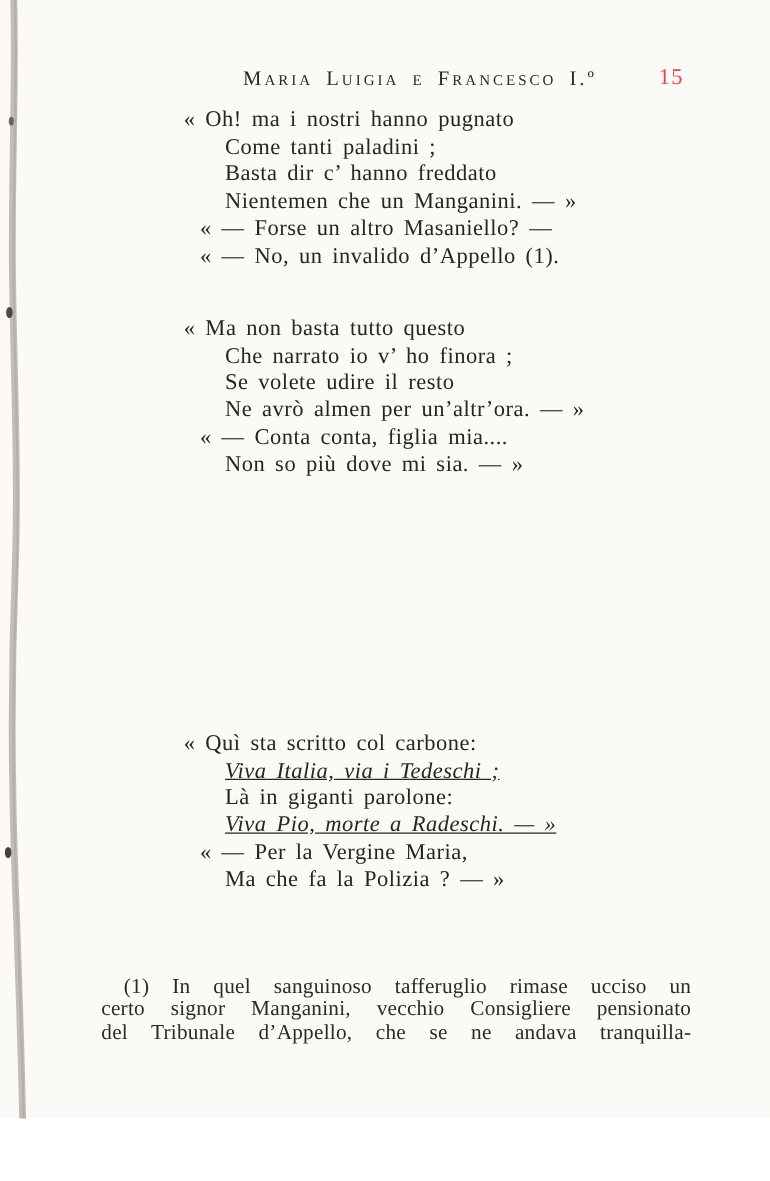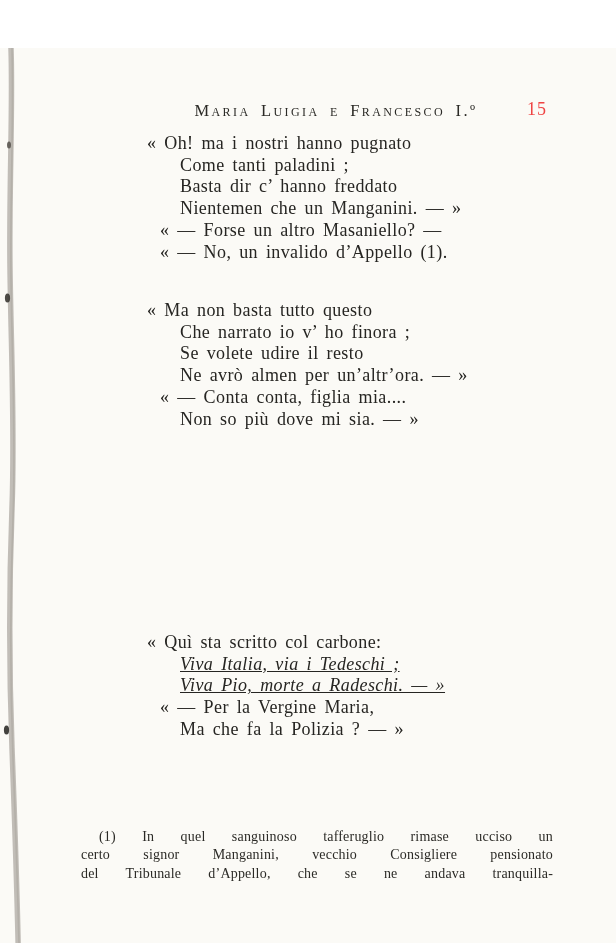--- a/index.html
+++ b/index.html
@@ -5,21 +5,20 @@
   html, body { margin: 0; padding: 0; background: #ffffff; }
   .page {
     position: relative;
     width: 616px;
     height: 895px;
     background: #fbfaf6;
     overflow: hidden;
     font-family: "Liberation Serif", serif;
     color: #29282
 4;
-    margin-top: 48px;
   }
   
   .running-header-title {
     position: absolute;
     left: 336px;
     top: 53px;
     transform: translateX(-50%);
     font-variant: small-caps;
     font-size: 16.5px;
     letter-spacing: 2.4px;
@@ -53,21 +52,21 @@
   .poem-line { white-space: nowrap; }
   .hang-full { text-indent: -33px; }
   .hang-part { text-indent: -20px; }
   .italic { font-style: italic; text-decoration: underline; }
   
   .footnote {
     position: absolute;
     left: 81px;
     top: 780px;
     width: 472px;
-    font-size: 14px;
+    font-size: 17px;
     line-height: 18.3px;
     letter-spacing: 0.2px;
     color: #2b2a26;
   }
   .footnote-line { text-align: justify; text-align-last: justify; }
   .footnote-line.first { text-indent: 18px; }
   .footnote-line.last { text-align-last: left; }
   
   .binding-edge {
     position: absolute;
@@ -107,20 +106,21 @@
     <div class="poem-line">Se volete udire il resto</div>
     <div class="poem-line">Ne avrò almen per un’altr’ora. — »</div>
     <div class="poem-line hang-part">« — Conta conta, figlia mia....</div>
     <div class="poem-line">Non so più dove mi sia. — »</div>
   </div>
 
 
   <div class="stanza stanza-4">
     <div class="poem-line hang-full">« Quì sta scritto col carbone:</div>
     <div class="poem-line italic">Viva Italia, via i Tedeschi ;</div>
+    <div class="poem-line">Là in giganti parolone:</div>
     <div class="poem-line italic">Viva Pio, morte a Radeschi. — »</div>
     <div class="poem-line hang-part">« — Per la Vergine Maria,</div>
     <div class="poem-line">Ma che fa la Polizia ? — »</div>
   </div>
 
   <div class="footnote">
     <div class="footnote-line first">(1) In quel sanguinoso tafferuglio rimase ucciso un</div>
     <div class="footnote-line">certo signor Manganini, vecchio Consigliere pensionato</div>
     <div class="footnote-line">del Tribunale d’Appello, che se ne andava tranquilla-</div>
   </div>

